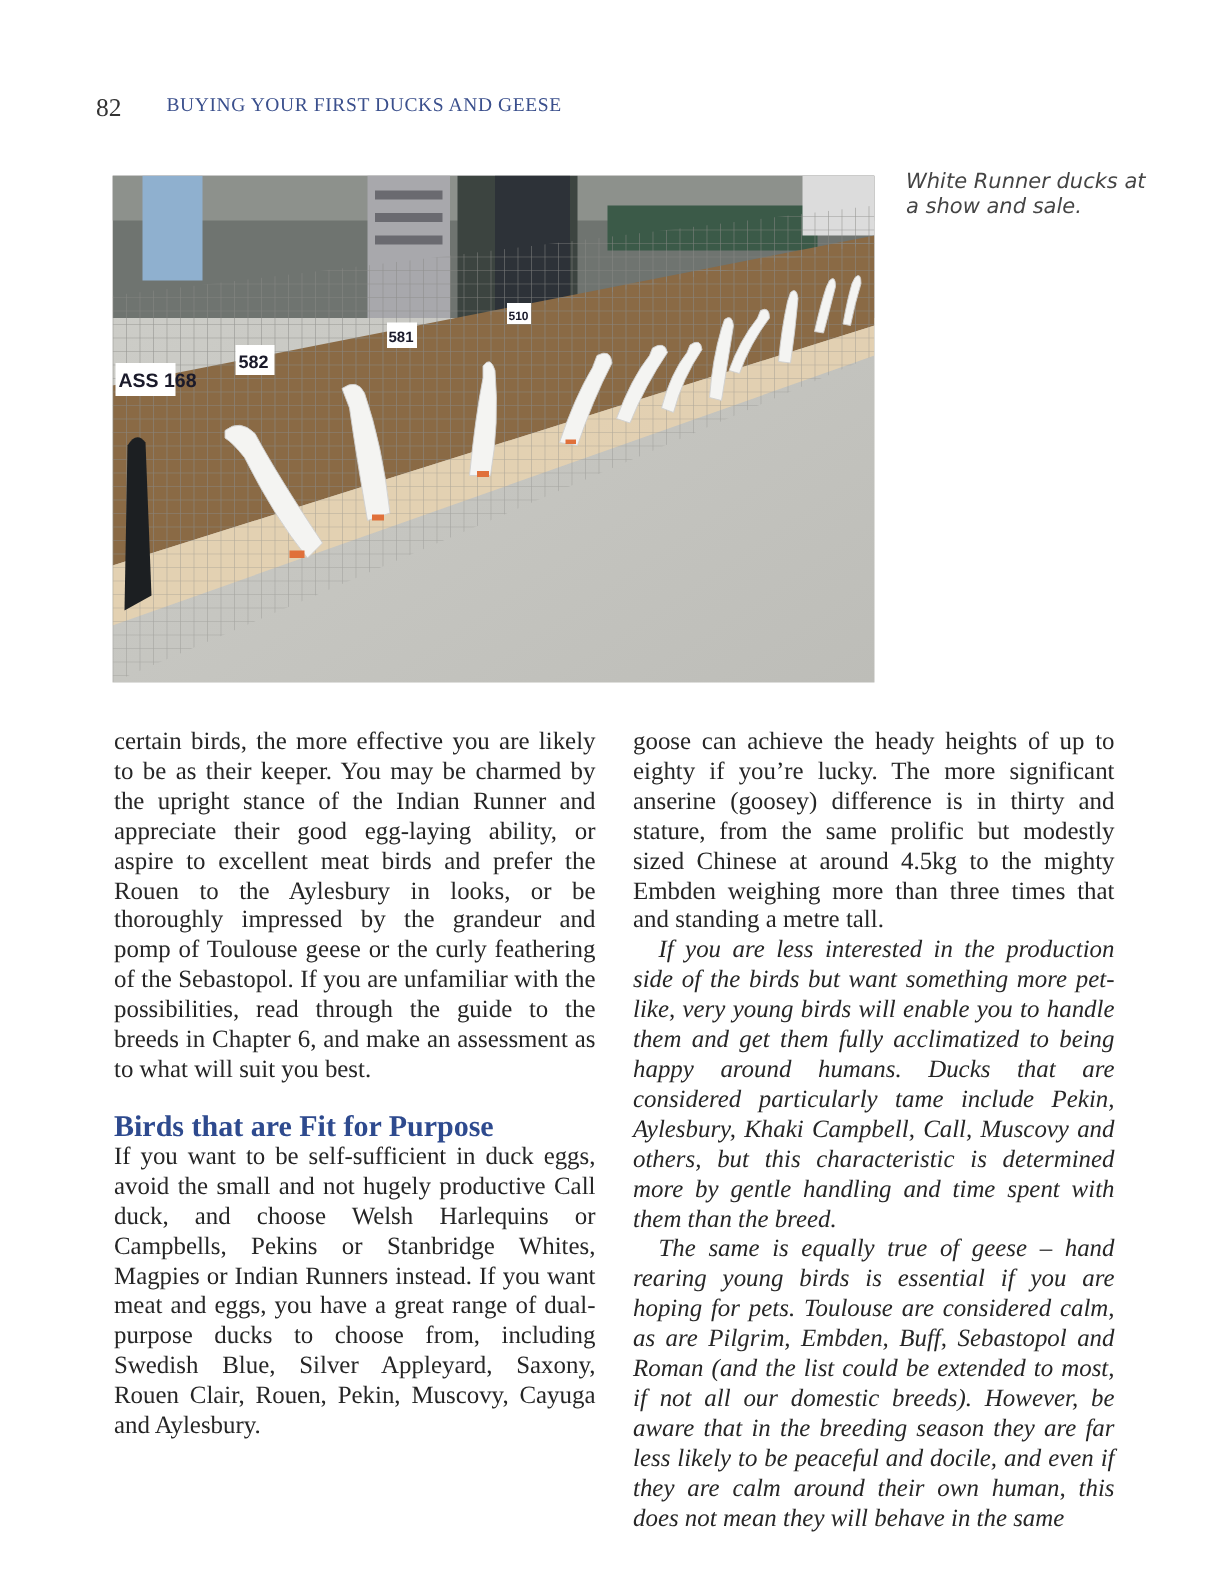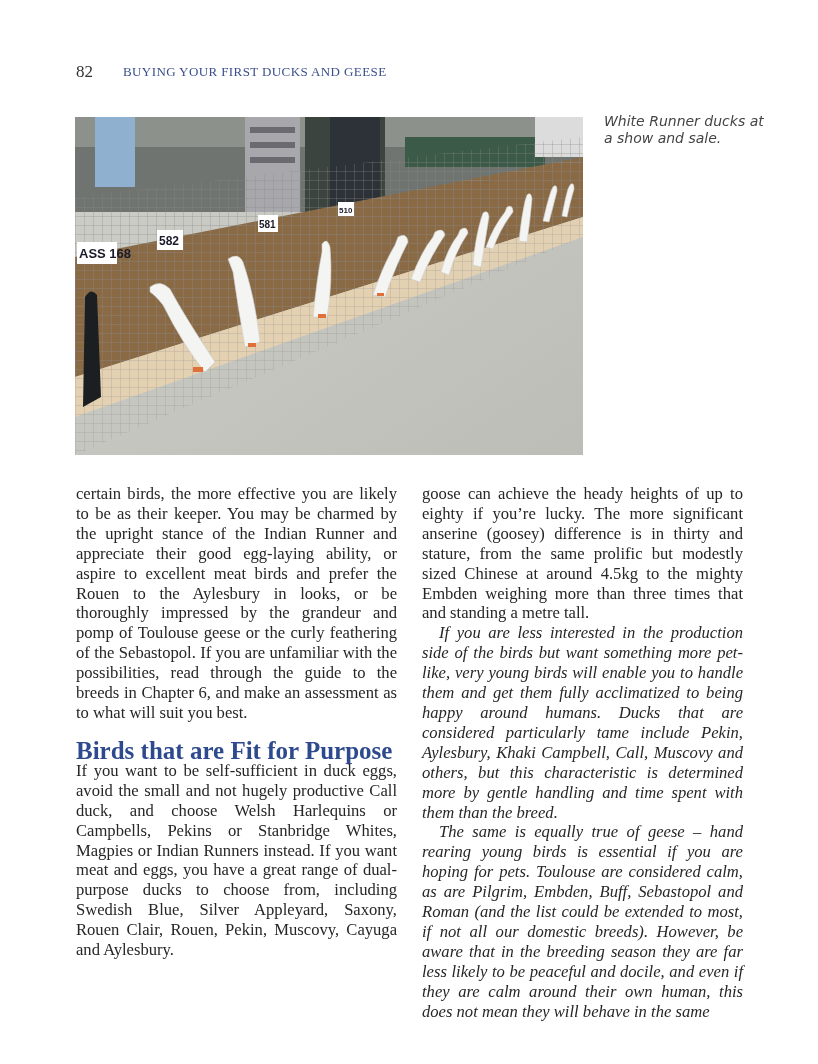--- a/index.html
+++ b/index.html
@@ -1,30 +1,30 @@
 <!DOCTYPE html>
 <html><head>
   <meta charset="utf-8">
   <style>
     html, body { margin: 0; padding: 0; }
     body {
       width: 818px; height: 1064px; background: #ffffff; position: relative; overflow: hidden;
       font-family: "DejaVu Serif", "Liberation Serif", serif; color: #2b2b2b;
     }
-    .running-head { position: absolute; left: 76px; top: 62px; height: 20px; display: flex; align-items: center; }
+    .running-head { position: absolute; left: 64px; top: 62px; height: 20px; display: flex; align-items: flex-start; }
     .page-number { font-family: "Liberation Serif", serif; font-size: 17px; color: #333; margin-right: 30px; }
     .running-title { font-family: "Liberation Serif", serif; font-size: 13px; color: #3a4f8c; letter-spacing: 0.4px; }
     .photo { position: absolute; left: 75px; top: 117px; width: 508px; height: 338px; overflow: hidden; background: #c8c8c4; }
     .caption { position: absolute; left: 604px; top: 113px; width: 160px; font-family: "DejaVu Sans", "Liberation Sans", sans-serif; font-style: italic; font-size: 14px; line-height: 17px; color: #444; }
     .col { position: absolute; top: 484px; width: 321px; font-family: "Liberation Serif", serif; font-size: 16.6px; line-height: 19.9px; color: #262626; text-align: justify; }
     .col-left { left: 76px; }
     .col-right { left: 422px; }
     .col p { margin: 0; }
     .col p.indent { text-indent: 17px; font-style: italic; }
-    .section-heading { font-family: "Liberation Serif", serif; font-weight: bold; font-size: 25px; color: #2e4a8e; margin: 18px 0 0 0; line-height: 20px; }
+    .section-heading { font-family: "Liberation Serif", serif; font-weight: bold; font-size: 20px; color: #2e4a8e; margin: 18px 0 0 0; line-height: 20px; }
   </style>
 </head>
 <body>
 
 <div class="running-head">
   <span class="page-number">82</span>
   <span class="running-title">BUYING YOUR FIRST DUCKS AND GEESE</span>
 </div>
 
 <div class="photo">

